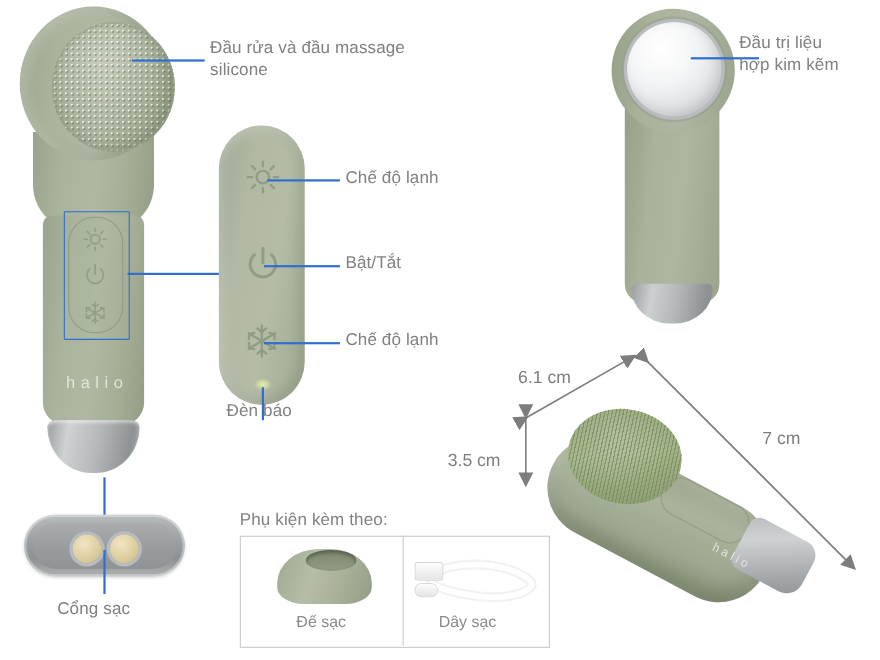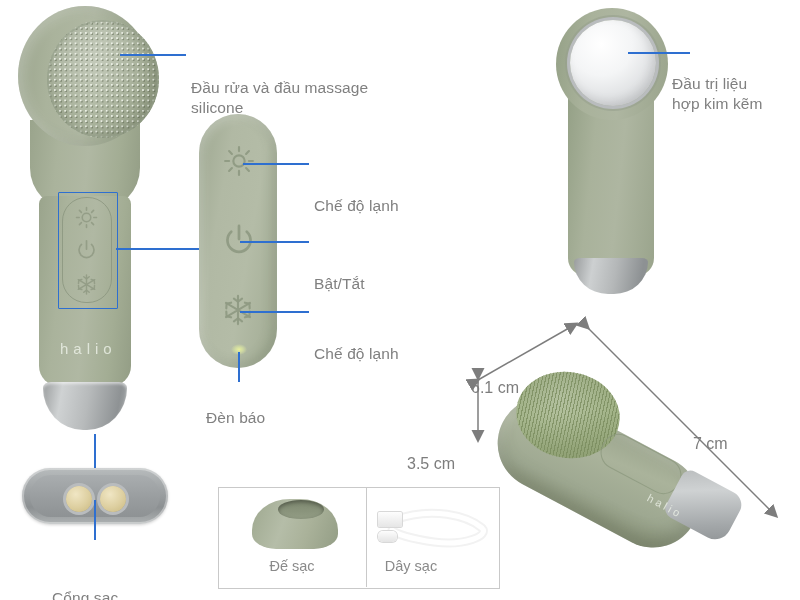--- a/index.html
+++ b/index.html
@@ -1,19 +1,19 @@
 <!DOCTYPE html>
 <html><head>
 <meta charset="utf-8">
 <style>
   html,body{margin:0;padding:0;background:#fff;}
   body{width:800px;height:600px;position:relative;overflow:hidden;
        font-family:"Liberation Sans","DejaVu Sans",sans-serif;}
   .stage{position:absolute;inset:0;width:800px;height:600px;}
-  .abs{position:absolute;margin-top:44px;}
+  .abs{position:absolute;}
   .lbl{color:#808080;font-size:15.5px;line-height:1.32;white-space:pre-line;letter-spacing:.1px;}
   .dim{color:#7d7d7d;font-size:16px;}
   .leader{background:#2e6fd0;position:absolute;}
   .leader-h{height:1.6px;}
   .leader-v{width:1.6px;}
   .boxsel{position:absolute;border:1.6px solid #2e6fd0;border-radius:1px;}
 
   
   .dev-body{position:absolute;background:linear-gradient(96deg,#9aa48c 0%,#aab39c 26%,#b0b8a3 52%,#a3ad94 78%,#939d85 100%);}
   .dev-head{width:134px;height:140px;left:18px;top:6px;border-radius:67px/70px;
@@ -211,37 +211,38 @@
 
   <div class="leader leader-v" style="left:94px;top:434px;height:34px"></div>
   <div class="cbase">
     <div class="cbase-in"></div>
   </div>
   <div class="pin" style="left:66px"></div>
   <div class="pin" style="left:100px"></div>
   <div class="leader leader-v" style="left:94px;top:500px;height:40px"></div>
   <div class="abs lbl" style="left:52px;top:544px">Cổng sạc</div>
 
+  <div class="abs lbl" style="left:218px;top:463px">Phụ kiện kèm theo:</div>
   <div class="accbox"></div>
   <div class="accdiv"></div>
 
   <div>
     <div class="dock"></div>
     <div class="dock-hole"></div>
     <div class="acclabel" style="left:218px;top:558px;width:148px">Đế sạc</div>
   </div>
 
   <div>
     <svg style="position:absolute;left:372px;top:500px" width="124" height="52">
       <path d="M22 20 C 60 6, 96 16, 110 28 C 118 36, 92 46, 62 42 C 40 39, 24 34, 20 30" fill="none" stroke="#f2f2f2" stroke-width="9" stroke-linecap="round"></path>
       <path d="M22 20 C 60 6, 96 16, 110 28 C 118 36, 92 46, 62 42 C 40 39, 24 34, 20 30" fill="none" stroke="#ffffff" stroke-width="5" stroke-linecap="round"></path>
     </svg>
     <div class="usb-a"></div>
     <div class="usb-c"></div>
-    <div class="acclabel" style="left:346px;top:558px;width:130px">Dây sạc</div>
+    <div class="acclabel" style="left:360px;top:558px;width:130px">Dây sạc</div>
   </div>
 
   <div>
     <div class="ang-wrap">
       <div class="ang-body"></div>
       <div class="ang-brush">
         <div class="ang-dots"></div>
       </div>
       <div class="ang-btn"></div>
       <div class="ang-cap"></div>

